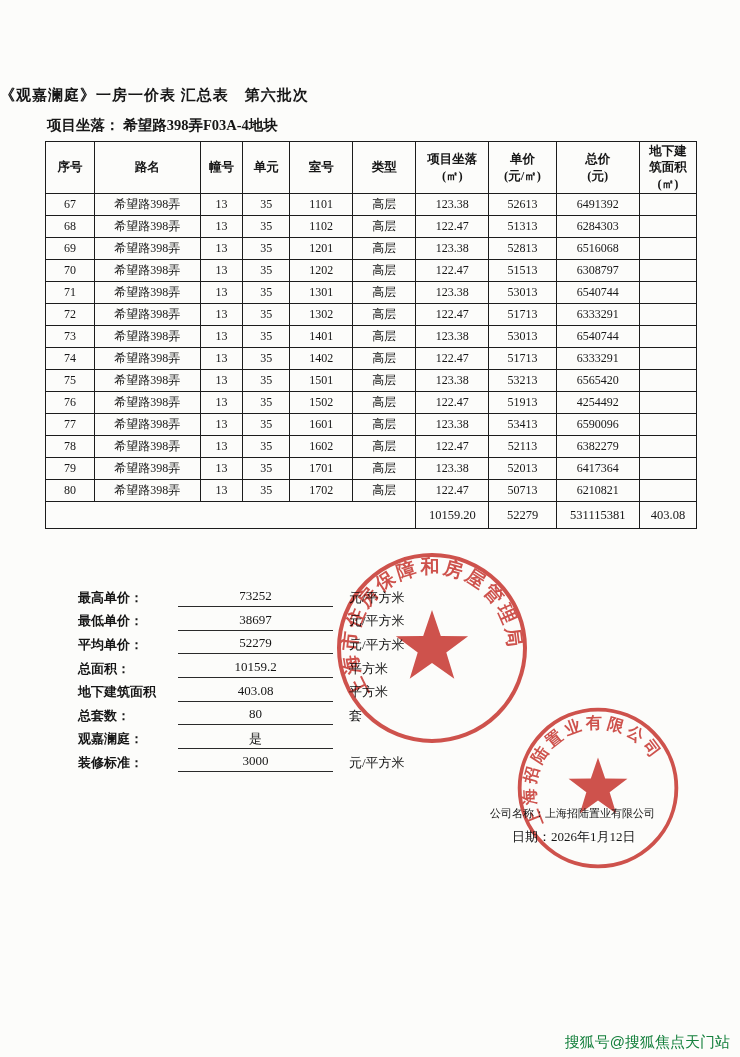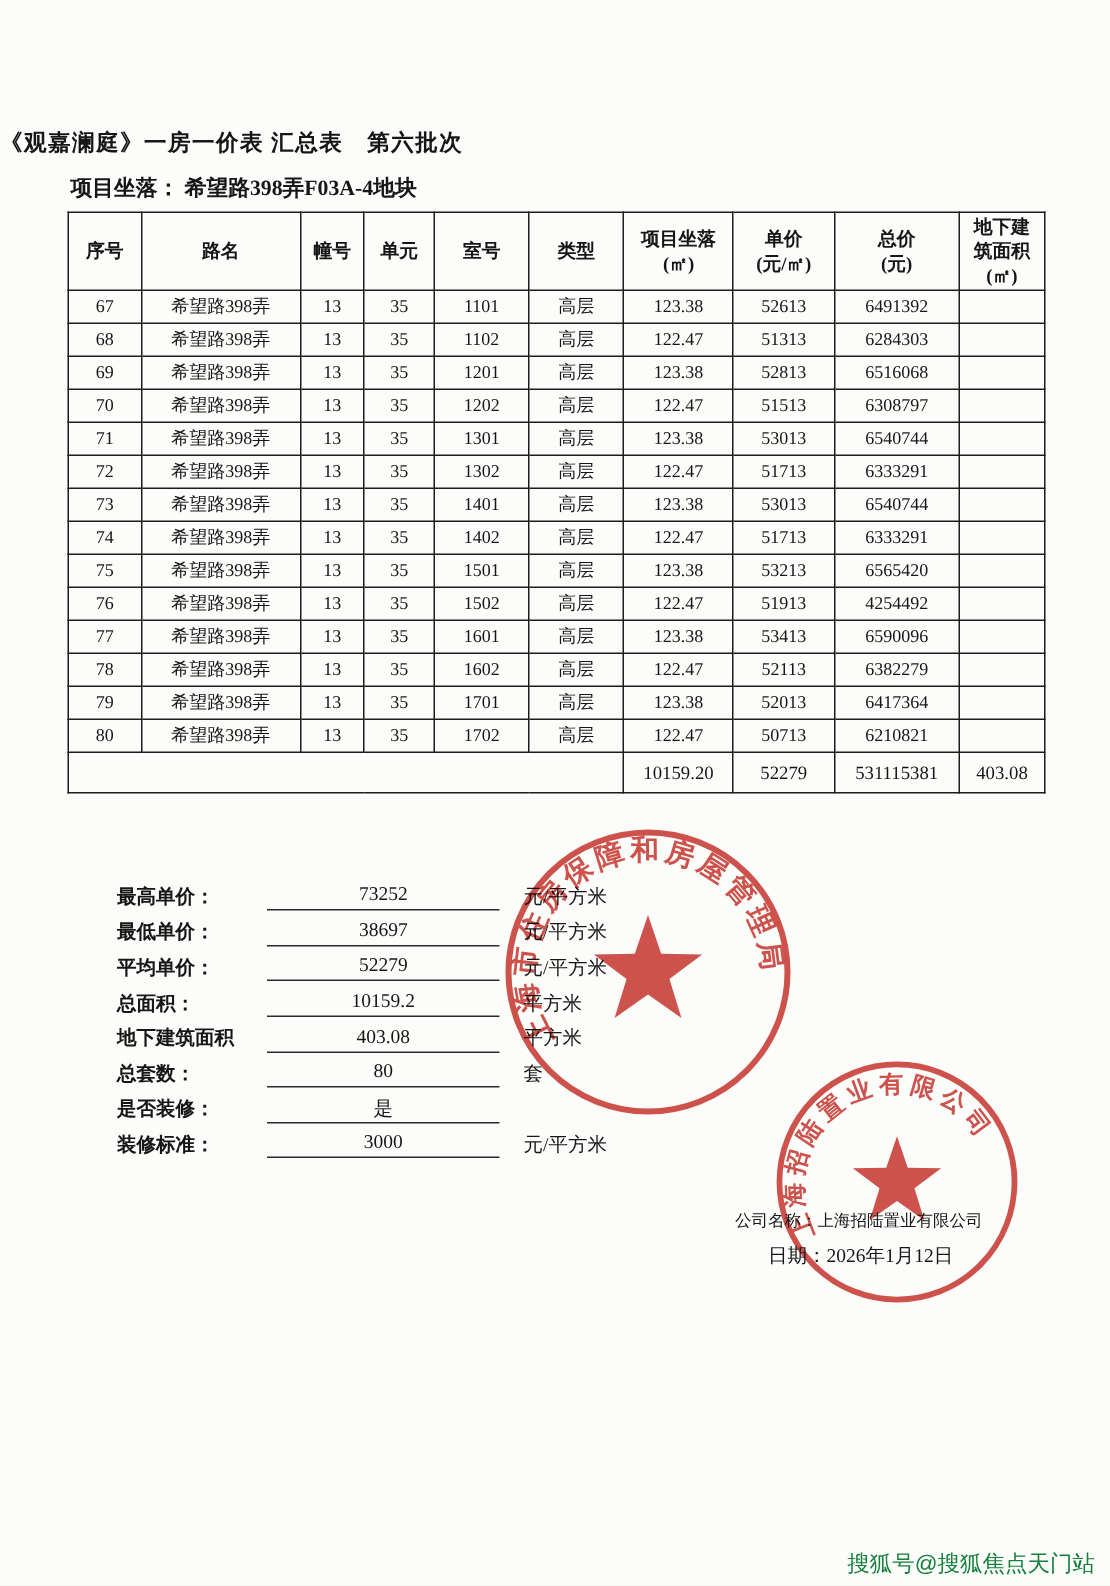--- a/index.html
+++ b/index.html
@@ -366,21 +366,21 @@
       <span class="sunit">平方米</span>
     </div>
 
     <div class="srow">
       <span class="slabel">总套数：</span>
       <span class="svalue">80</span>
       <span class="sunit">套</span>
     </div>
 
     <div class="srow">
-      <span class="slabel">是否装修：</span>
+      <span class="slabel">观嘉澜庭：</span>
       <span class="svalue">是</span>
       <span class="sunit"></span>
     </div>
 
     <div class="srow">
       <span class="slabel">装修标准：</span>
       <span class="svalue">3000</span>
       <span class="sunit">元/平方米</span>
     </div>
   </div>

